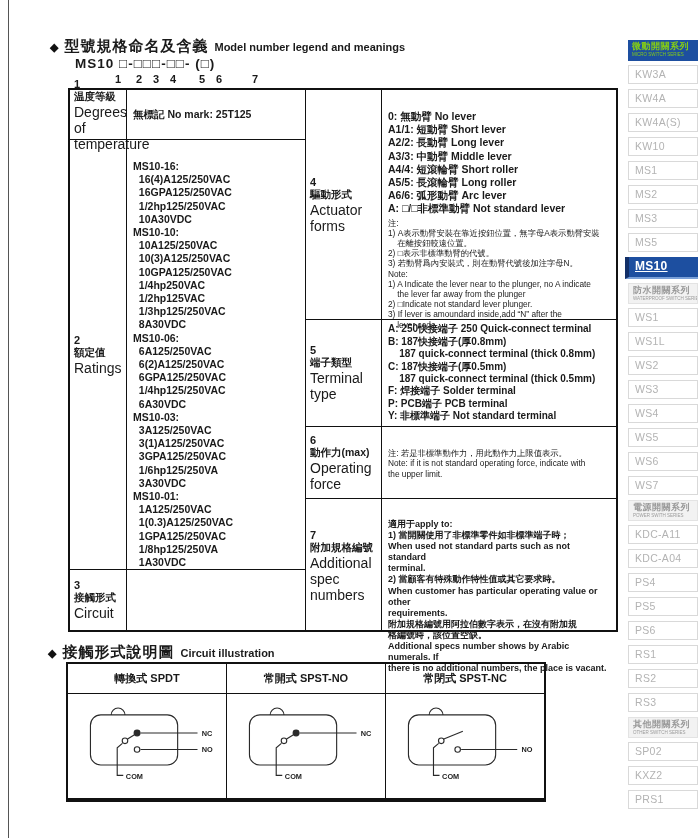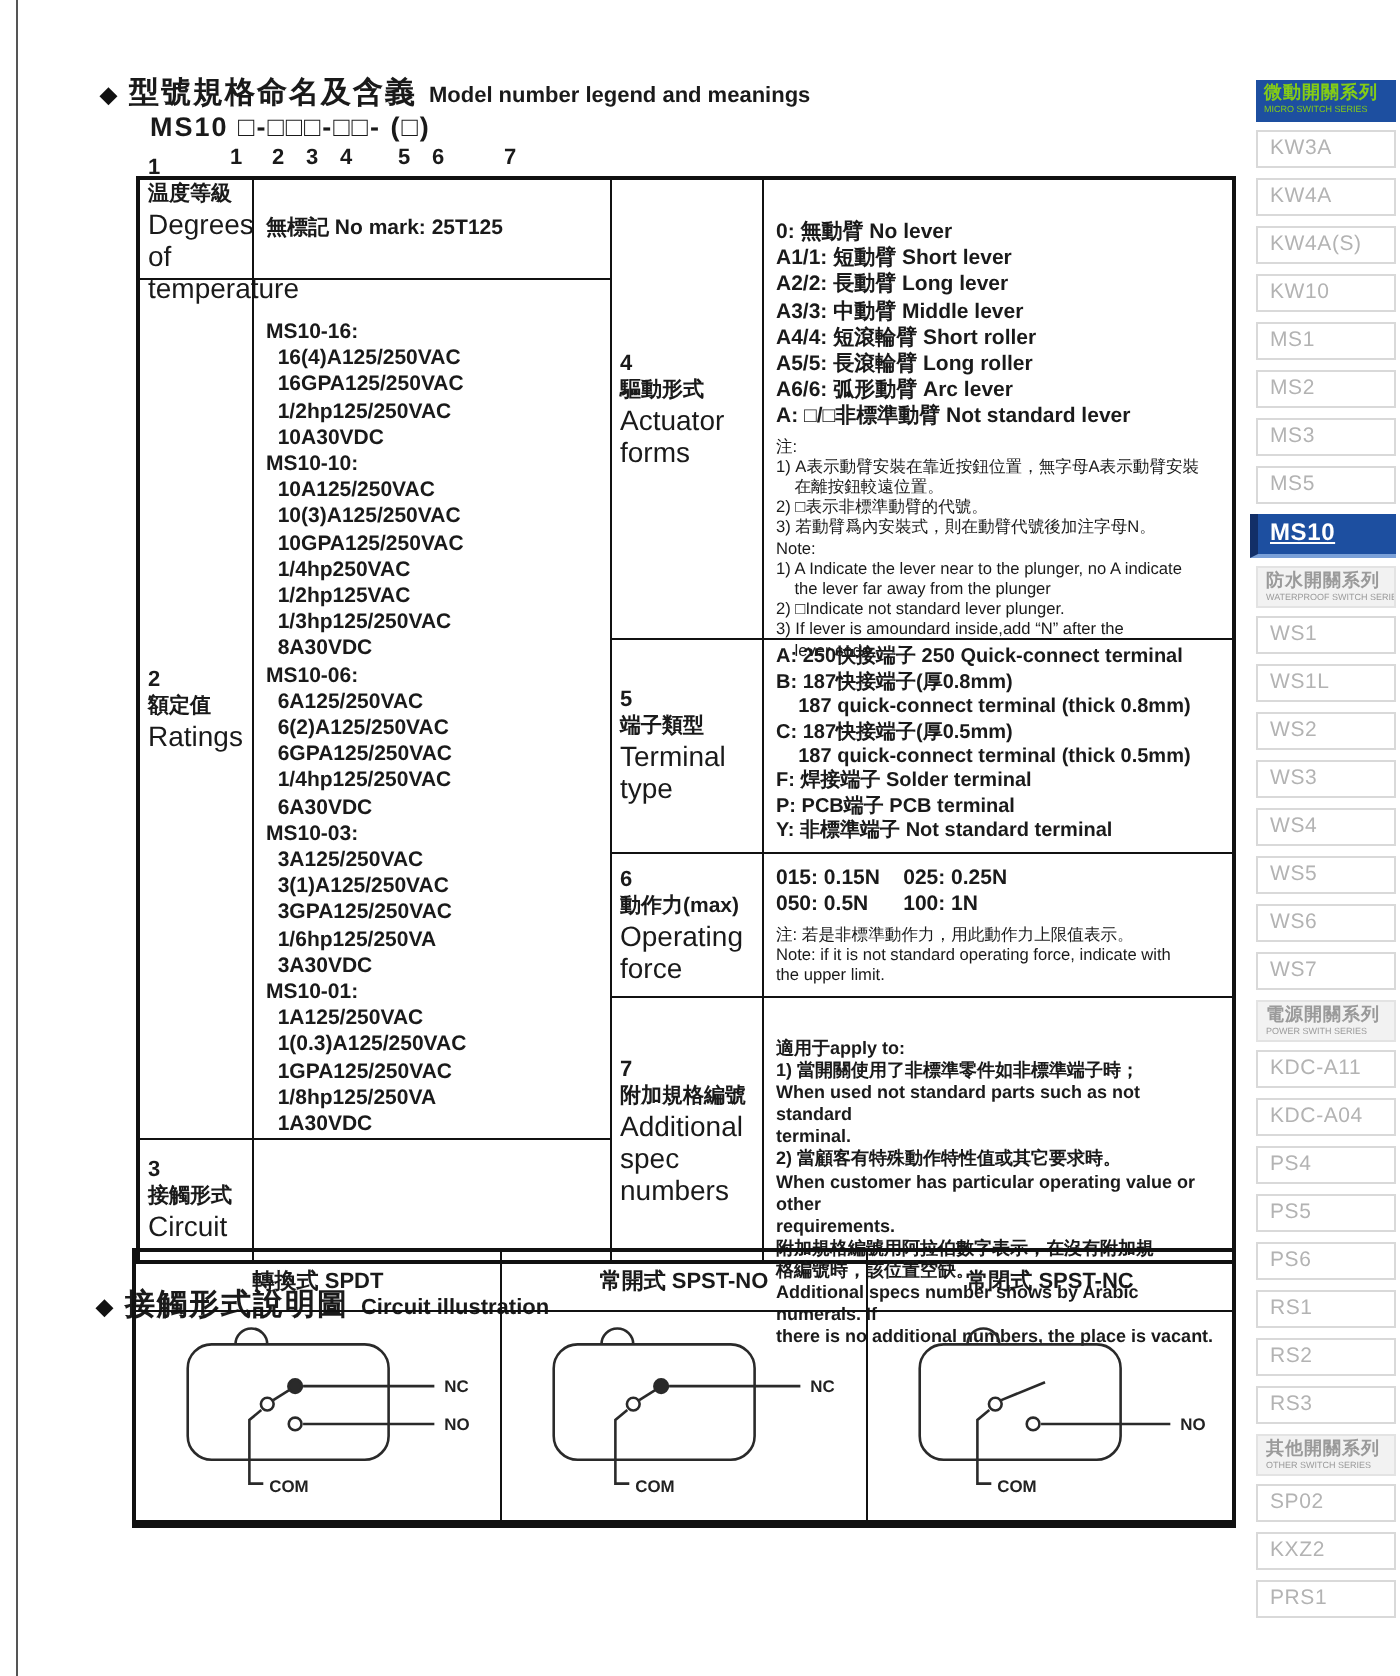--- a/index.html
+++ b/index.html
@@ -38,21 +38,21 @@
   .lab .en { font-size:14px; }
   .con { flex:1; padding:20px 6px; display:flex; flex-direction:column; justify-content:flex-start; }
   .con.center { justify-content:center; }
   .lines { white-space:pre-wrap; font-size:10.5px; font-weight:bold; line-height:13.5px; }
   .lines.dense { line-height:13.2px; }
   .lines.sm { font-size:10px; line-height:12.4px; }
   .notes { white-space:pre-wrap; font-size:8.3px; font-weight:normal; line-height:10.2px; margin-top:2px; }
   .lines.mixed { font-size:9px; line-height:11.1px; font-weight:bold; }
 
   
-  #circ-table { position:absolute; left:66px; top:624px; width:552px; border:2px solid #111; border-bottom:4px solid #111; }
+  #circ-table { position:absolute; left:66px; top:662px; width:480px; border:2px solid #111; border-bottom:4px solid #111; }
   .circ-head { display:flex; border-bottom:1px solid #111; }
   .circ-h { flex:1; text-align:center; padding:7px 0; font-size:11px; font-weight:bold; border-right:1px solid #111; }
   .circ-h:last-child { border-right:none; }
   .circ-body { display:flex; height:104px; }
   .circ-cell { flex:1; border-right:1px solid #111; position:relative; }
   .circ-cell:last-child { border-right:none; }
   .circ-cell svg { width:100%; height:100%; display:block; }
   .circ-cell text { font-family:"Liberation Sans",sans-serif; font-size:8.5px; font-weight:bold; fill:#222; }
 
   
@@ -197,22 +197,20 @@
 Y: 非標準端子 Not standard terminal</div>
         </div>
       </div>
       <div class="lrow rr6">
         <div class="lab">
           <div class="num">6</div>
           <div class="zh">動作力(max)</div>
           <div class="en">Operating force</div>
         </div>
         <div class="con center">
-          <div class="lines">015: 0.15N    025: 0.25N
-050: 0.5N      100: 1N</div>
           <div class="notes">注: 若是非標準動作力，用此動作力上限值表示。
 Note: if it is not standard operating force, indicate with
 the upper limit.</div>
         </div>
       </div>
       <div class="lrow rr7">
         <div class="lab">
           <div class="num">7</div>
           <div class="zh">附加規格編號</div>
           <div class="en">Additional spec numbers</div>

